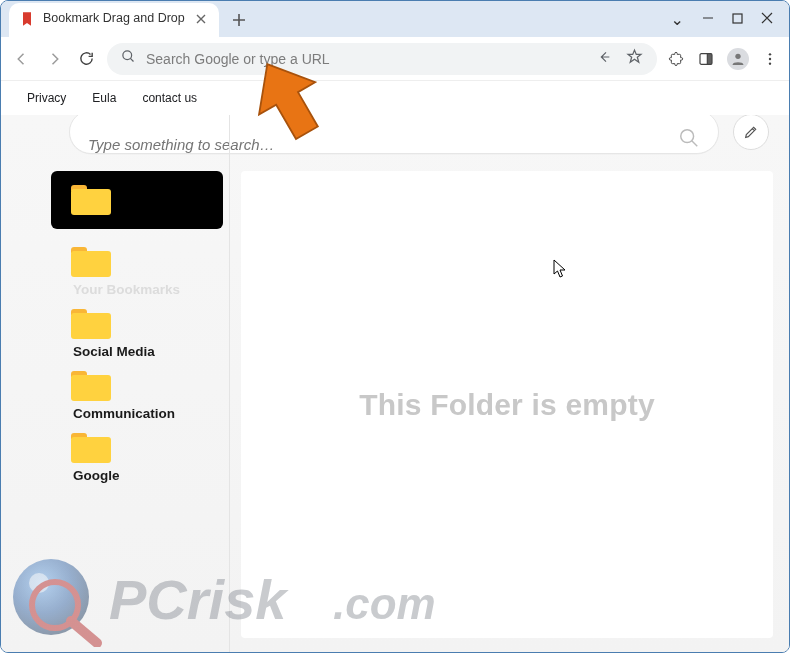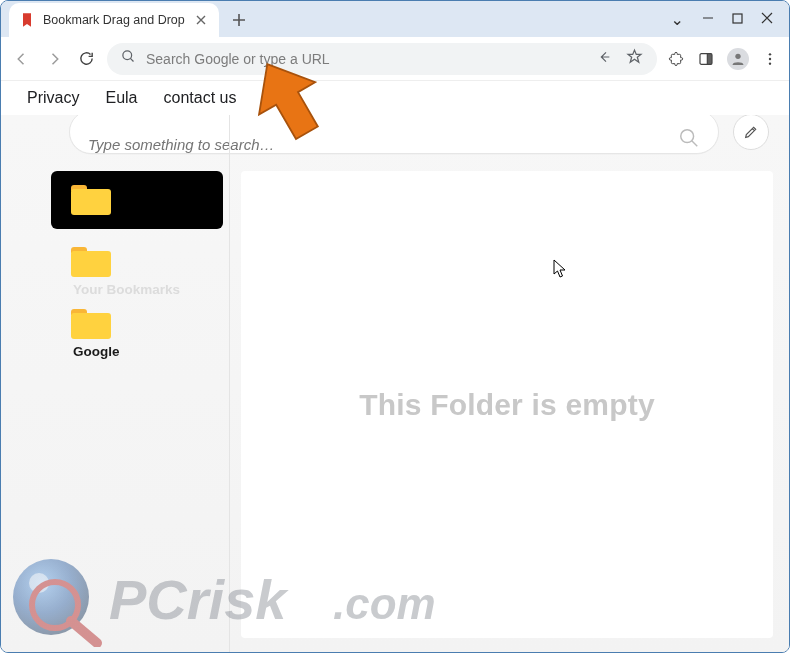--- a/index.html
+++ b/index.html
@@ -3,21 +3,21 @@
 <meta charset="utf-8">
 <style>
 * { margin: 0; padding: 0; box-sizing: border-box; }
 body { font-family: "Segoe UI", Arial, sans-serif; width: 790px; height: 653px; background: #fff; overflow: hidden; position: relative; }
 
 
 .window { width: 790px; height: 653px; border: 1px solid #4a7db0; border-radius: 8px; overflow: hidden; display: flex; flex-direction: column; background: #fff; position: relative; }
 
 
 .titlebar { height: 36px; background: #dde7f3; display: flex; align-items: flex-end; position: relative; }
-.tab { margin-left: 8px; background: #fff; height: 34px; border-radius: 10px 10px 0 0; display: flex; align-items: center; padding: 1px 10px; min-width: 200px; gap: 8px; position: relative; }
+.tab { margin-left: 8px; background: #fff; height: 34px; border-radius: 10px 10px 0 0; display: flex; align-items: flex-start; padding: 8px 10px; min-width: 200px; gap: 8px; position: relative; }
 .tab .favicon { width: 16px; height: 16px; }
 .tab .favicon svg { width: 16px; height: 16px; }
 .tab-title { font-size: 12.5px; color: #333; flex: 1; white-space: nowrap; overflow: hidden; text-overflow: ellipsis; }
 .tab-close { width: 16px; height: 16px; display: flex; align-items: center; justify-content: center; color: #555; font-size: 14px; border-radius: 50%; }
 .new-tab { width: 28px; height: 28px; display: flex; align-items: center; justify-content: center; color: #444; font-size: 18px; margin-left: 6px; margin-bottom: 3px; border-radius: 50%; }
 .win-controls { position: absolute; right: 6px; top: 0; height: 36px; display: flex; align-items: center; gap: 18px; padding-right: 10px; }
 .win-controls span { color: #333; font-size: 13px; }
 .win-controls .chev { font-size: 16px; }
 
 
@@ -27,21 +27,21 @@
 .omnibox { flex: 1; height: 32px; background: #f1f3f4; border-radius: 16px; display: flex; align-items: center; padding: 0 14px; gap: 10px; position: relative; }
 .omnibox .search-ico { color: #5f6368; }
 .omnibox-text { color: #7c7c7c; font-size: 14px; }
 .omnibox-right { margin-left: auto; display: flex; gap: 14px; align-items: center; color: #5f6368; }
 .toolbar-right { display: flex; gap: 12px; align-items: center; }
 .toolbar-right .ico { width: 18px; height: 18px; color: #444; display:flex; align-items:center; justify-content:center; }
 .avatar { width: 22px; height: 22px; border-radius: 50%; background: #dadce0; display:flex; align-items:center; justify-content:center; }
 
 
 .bookbar { height: 34px; display: flex; align-items: center; gap: 26px; padding: 0 26px; background: #fff; }
-.bookbar a { color: #202124; font-size: 16px; text-decoration: none; }
+.bookbar a { color: #202124; font-size: 12px; text-decoration: none; }
 
 
 .page { flex: 1; background: linear-gradient(#f7f7f7, #f3f3f3); position: relative; overflow: hidden; }
 
 
 .page-search-wrap { position: absolute; left: 68px; right: 20px; top: -8px; height: 50px; display: flex; align-items: center; }
 .page-search { flex: 1; height: 44px; background: #fff; border-radius: 22px; border: 1px solid #e6e6e6; display: flex; align-items: flex-end; padding: 0 18px; box-shadow: 0 0.5px 0 rgba(0,0,0,.04); }
 .page-search input { flex: 1; border: none; outline: none; font-size: 15px; font-style: italic; color: #9a9a9a; background: transparent; }
 .page-search .mag { color: #bbb; }
 .edit-fab { width: 36px; height: 36px; margin-left: 14px; border: 1px solid #ddd; border-radius: 50%; background: #fff; display: flex; align-items: center; justify-content: center; color: #555; }
@@ -232,20 +232,34 @@
                 <div class="tab-part"></div>
                 <div class="body-part"></div>
               </div>
               <div class="folder-label">Your Bookmarks</div>
             </div>
             <div class="folder">
               <div class="ficon">
                 <div class="tab-part"></div>
                 <div class="body-part"></div>
               </div>
+              <div class="folder-label">Social Media</div>
+            </div>
+            <div class="folder">
+              <div class="ficon">
+                <div class="tab-part"></div>
+                <div class="body-part"></div>
+              </div>
+              <div class="folder-label">Communication</div>
+            </div>
+            <div class="folder">
+              <div class="ficon">
+                <div class="tab-part"></div>
+                <div class="body-part"></div>
+              </div>
               <div class="folder-label">Google</div>
             </div>
           </div>
       </div>
       <div class="main-panel">
         <div class="empty-text">This Folder is empty</div>
       </div>
     </div>
 
     <div class="watermark">

